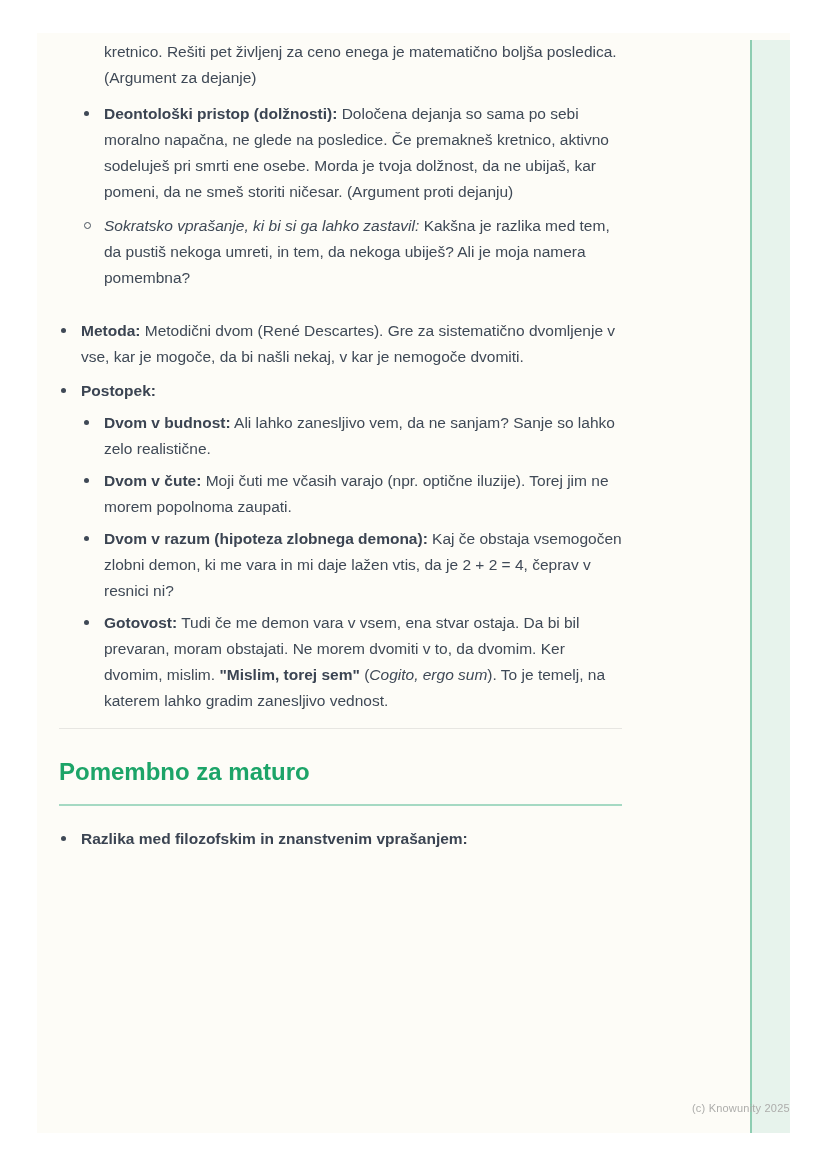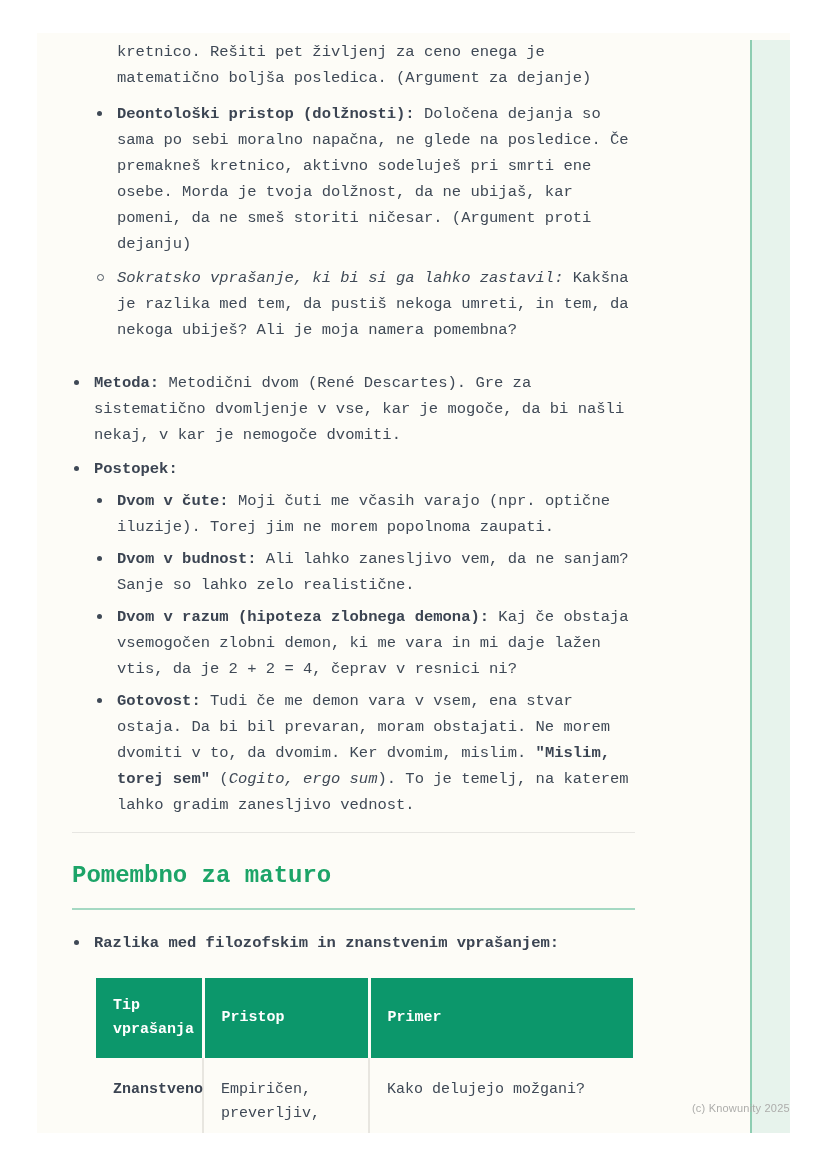--- a/index.html
+++ b/index.html
@@ -10,21 +10,21 @@
     position: absolute; left: 37px; top: 33px;
     width: 753px; height: 1100px;
     background: #fdfcf7; overflow: hidden;
   }
   .side-band {
     position: absolute; left: 713px; top: 7px;
     width: 40px; height: 1093px;
     background: #e7f3ec; border-left: 2px solid #8ecdb2;
   }
   .content-col {
-    position: absolute; left: 35px; top: 6px; width: 563px; font-family: Liberation Mono, monospace;
+    position: absolute; left: 22px; top: 6px; width: 563px;
   }
   .body-text { font-size: 15.5px; line-height: 26px; }
   b { font-weight: 700; color: #3b4452; }
   .it { font-style: italic; }
 
   .intro-para { margin-left: 45px; margin-bottom: 10px; }
 
   ul { list-style: none; }
   ul.lvl2 { margin-left: 23px; }
   ul.lvl1 { margin-left: 0; margin-top: 27px; }
@@ -90,55 +90,34 @@
     <ul class="lvl2">
       <li><b>Deontološki pristop (dolžnosti):</b><span> Določena dejanja so sama po sebi moralno napačna, ne glede na posledice. Če premakneš kretnico, aktivno sodeluješ pri smrti ene osebe. Morda je tvoja dolžnost, da ne ubijaš, kar pomeni, da ne smeš storiti ničesar. (Argument proti dejanju)</span></li>
       <li class="hollow"><span class="it">Sokratsko vprašanje, ki bi si ga lahko zastavil:</span><span> Kakšna je razlika med tem, da pustiš nekoga umreti, in tem, da nekoga ubiješ? Ali je moja namera pomembna?</span></li>
     </ul>
 
 
     <ul class="lvl1">
       <li><b>Metoda:</b><span> Metodični dvom (René Descartes). Gre za sistematično dvomljenje v vse, kar je mogoče, da bi našli nekaj, v kar je nemogoče dvomiti.</span></li>
       <li><b>Postopek:</b><span></span>
         <ul class="sub">
+          <li><b>Dvom v budnost:</b><span> Ali lahko zanesljivo vem, da ne sanjam? Sanje so lahko zelo realistične.</span></li>
           <li><b>Dvom v čute:</b><span> Moji čuti me včasih varajo (npr. optične iluzije). Torej jim ne morem popolnoma zaupati.</span></li>
-          <li><b>Dvom v budnost:</b><span> Ali lahko zanesljivo vem, da ne sanjam? Sanje so lahko zelo realistične.</span></li>
           <li><b>Dvom v razum (hipoteza zlobnega demona):</b><span> Kaj če obstaja vsemogočen zlobni demon, ki me vara in mi daje lažen vtis, da je 2 + 2 = 4, čeprav v resnici ni?</span></li>
           <li><b>Gotovost:</b><span> Tudi če me demon vara v vsem, ena stvar ostaja. Da bi bil prevaran, moram obstajati. Ne morem dvomiti v to, da dvomim. Ker dvomim, mislim. </span><b>"Mislim, torej sem"</b><span> (</span><span class="it">Cogito, ergo sum</span><span>). To je temelj, na katerem lahko gradim zanesljivo vednost.</span></li>
         </ul>
       </li>
     </ul>
 
     <div class="section-divider"></div>
 
     <h1 class="matura">Pomembno za maturo</h1>
     <div class="heading-underline"></div>
 
     <ul class="lvl1 matura-list">
       <li><b>Razlika med filozofskim in znanstvenim vprašanjem:</b>
-        <table class="compare">
-          <colgroup>
-              <col class="c1">
-              <col class="c2">
-              <col class="c3">
-            </colgroup>
-          <thead>
-            <tr>
-              <th>Tip vprašanja</th>
-              <th>Pristop</th>
-              <th>Primer</th>
-            </tr>
-          </thead>
-          <tbody>
-            <tr>
-              <td><b>Znanstveno</b></td>
-              <td>Empiričen, preverljiv,</td>
-              <td>Kako delujejo možgani?</td>
-            </tr>
-          </tbody>
-        </table>
       </li>
     </ul>
 
   </div>
 </div>
 
 <div class="watermark">(c) Knowunity 2025</div>
 
 </body></html>

